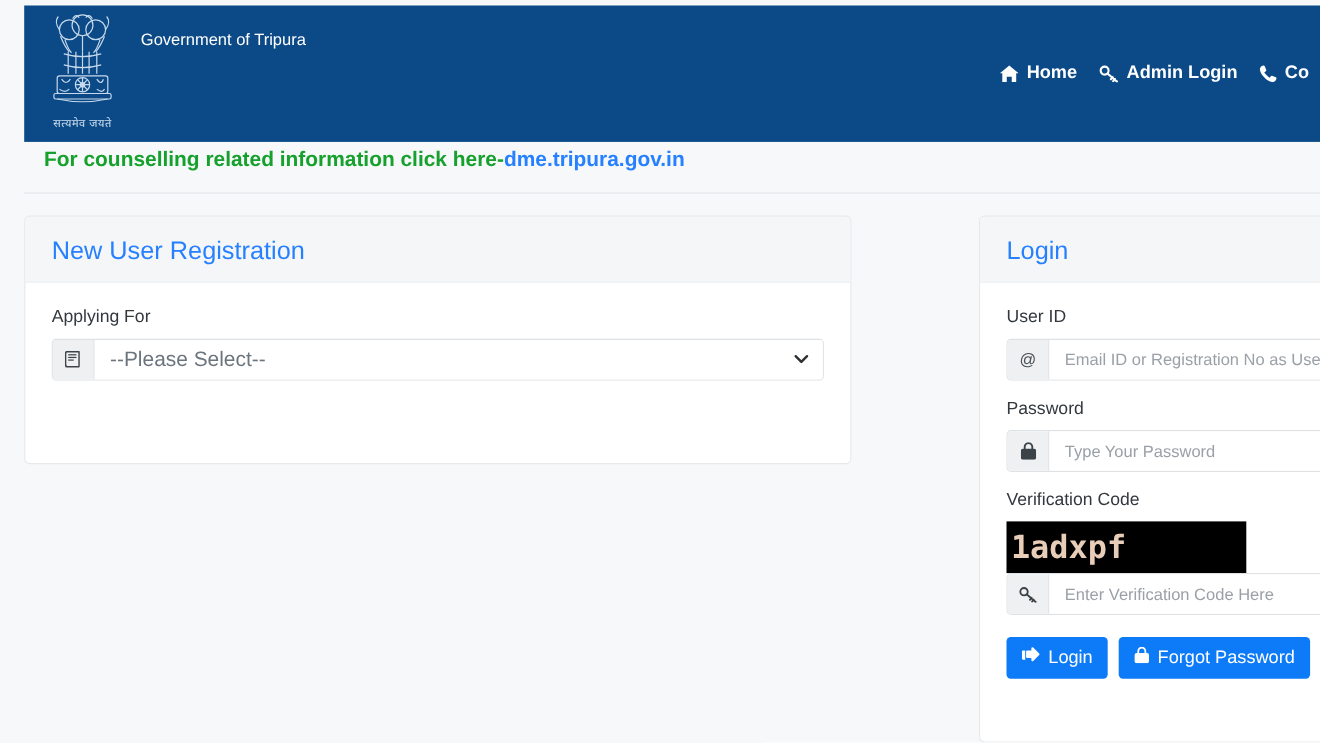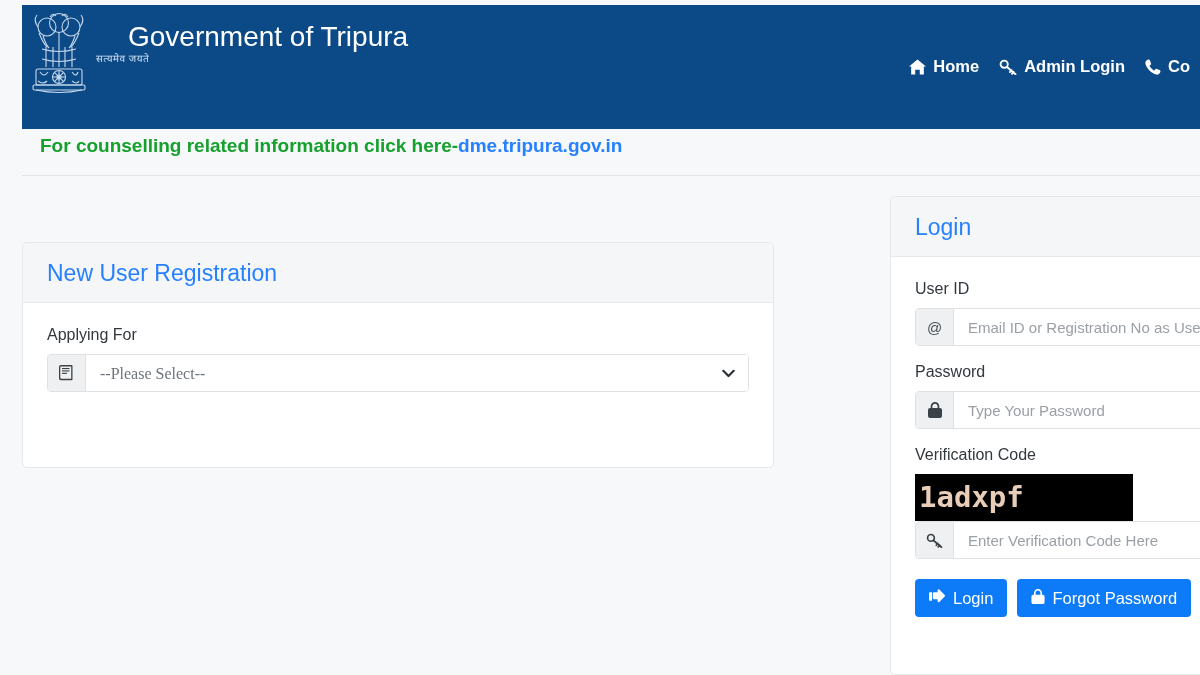--- a/index.html
+++ b/index.html
@@ -25,39 +25,39 @@
     width: 1178px; height: 124px;
     background: #0c4a87;
     display: flex;
     align-items: flex-start;
     overflow: hidden;
   }
   .emblem-wrap {
     width: 106px;
     padding-top: 6px;
     display: flex;
-    flex-direction: row;
+    flex-direction: column;
     align-items: center;
     flex: none;
   }
   .emblem-svg { display: block; }
   .emblem-motto {
     color: #cfe0f2;
     font-size: 10px;
     letter-spacing: .5px;
     margin-top: 1px;
     white-space: nowrap;
   }
   .brand-text {
     padding-top: 18px;
     flex: none;
   }
   .brand-line1 {
     color: #ffffff;
-    font-size: 28px;
+    font-size: 15px;
     line-height: 28px;
     white-space: nowrap;
   }
   .brand-line2 {
     color: #ffffff;
     font-size: 21px;
     line-height: 28px;
     margin-top: 18px;
     white-space: nowrap;
   }
@@ -119,21 +119,21 @@
   }
   .card-title {
     color: #2680ff;
     font-size: 23px;
     line-height: 26px;
     font-weight: normal;
     margin: 0;
   }
   .card-body { padding: 22px 24px 24px 24px; }
 
-  .reg-card  { left: 22px;  top: 196px; width: 752px; height: 226px; margin-top: 46px; }
+  .reg-card  { left: 22px;  top: 196px; width: 752px; height: 226px; }
   .login-card{ left: 890px; top: 196px; width: 420px; height: 479px; }
 
   
   .field-label {
     color: #32383e;
     font-size: 16px;
     line-height: 20px;
     margin-bottom: 9px;
     display: block;
   }
@@ -167,22 +167,22 @@
     color: #32383e;
     background: #fff;
     min-width: 0;
   }
   .ig-field::placeholder { color: #9aa0a6; }
   .ig-select {
     flex: 1 1 auto;
     border: 0;
     outline: none;
     padding: 0 14px;
-    font-family: Liberation Serif, serif;
-    font-size: 16px;
+    font-family: Liberation Sans, sans-serif;
+    font-size: 19px;
     color: #6c757d;
     background: #fff;
     -webkit-appearance: none;
     appearance: none;
     min-width: 0;
   }
   .sel-wrap { position: relative; flex: 1 1 auto; display: flex; min-width: 0; }
   .sel-chevron {
     position: absolute;
     right: 13px; top: 50%;

